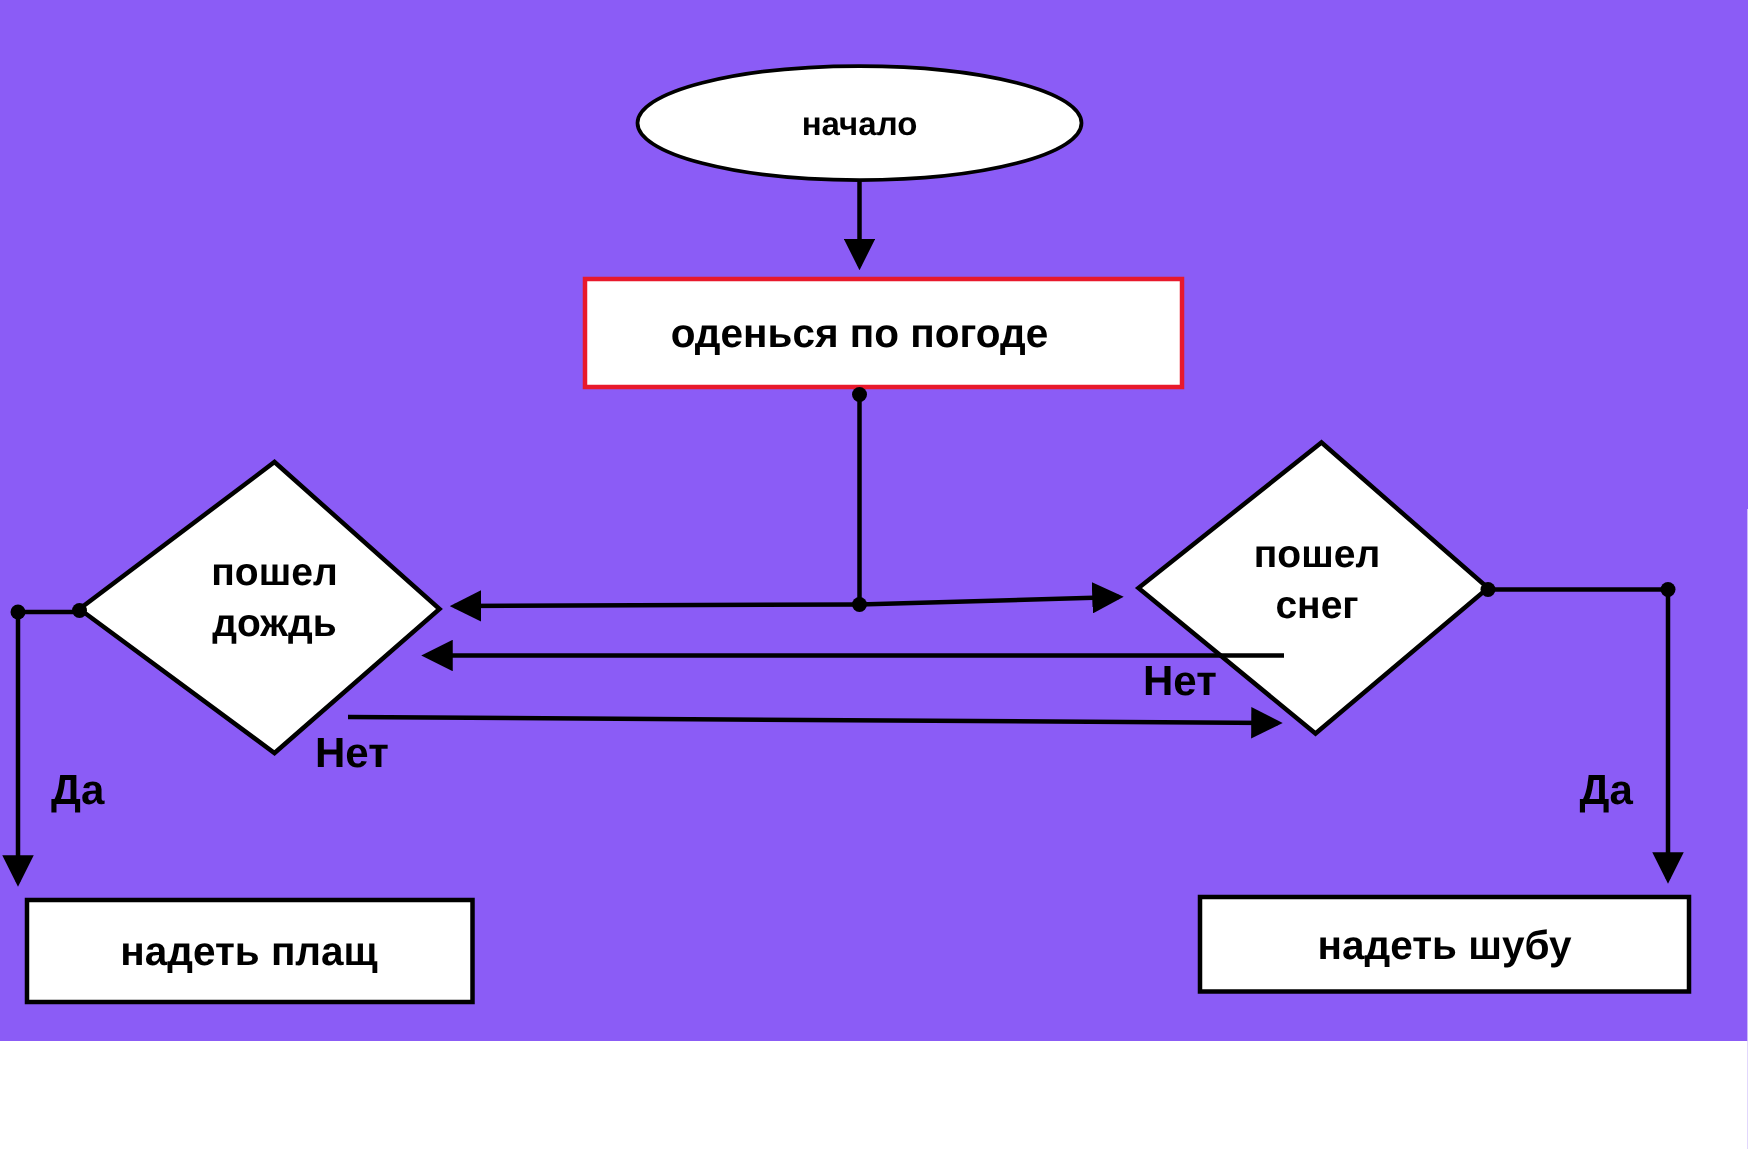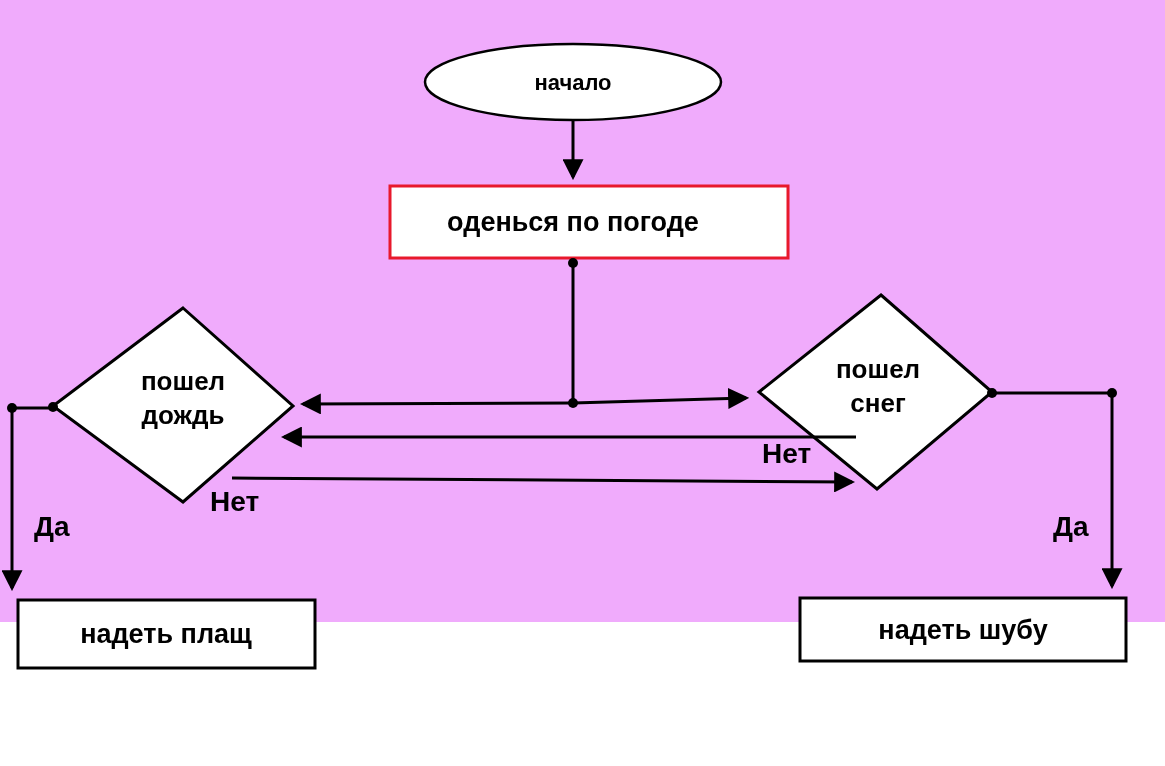--- a/index.html
+++ b/index.html
@@ -7,22 +7,22 @@
     padding: 0;
     background: #ffffff;
     width: 1165px;
     height: 766px;
     overflow: hidden;
     font-family: "Liberation Sans", sans-serif;
   }
   .canvas {
     position: relative;
     width: 1165px;
-    height: 622px;
-    background: #f0abfc;
+    height: 694px;
+    background: #8b5cf6;
   }
   svg {
     display: block;
   }
   .node-label {
     font-family: "Liberation Sans", sans-serif;
     font-weight: bold;
     fill: #000000;
   }
   .edge-label {

